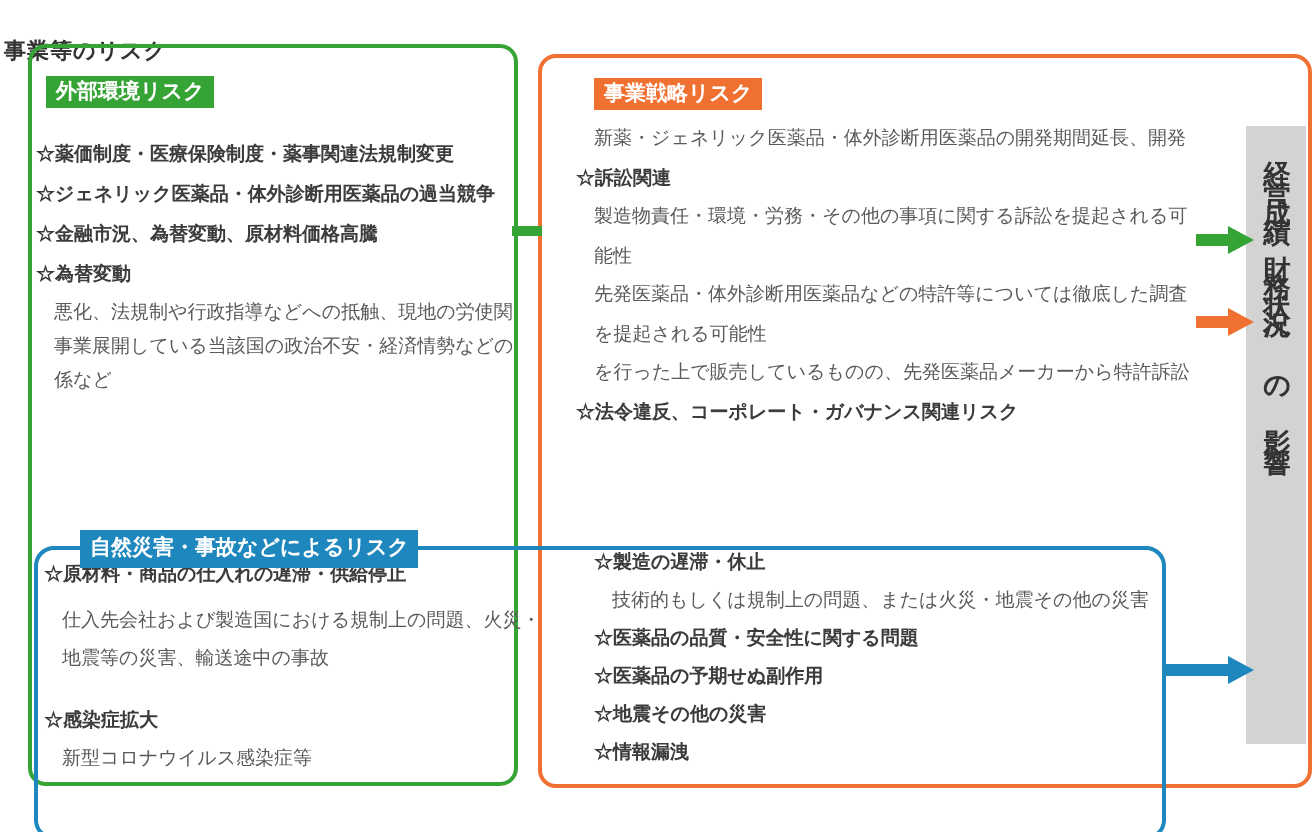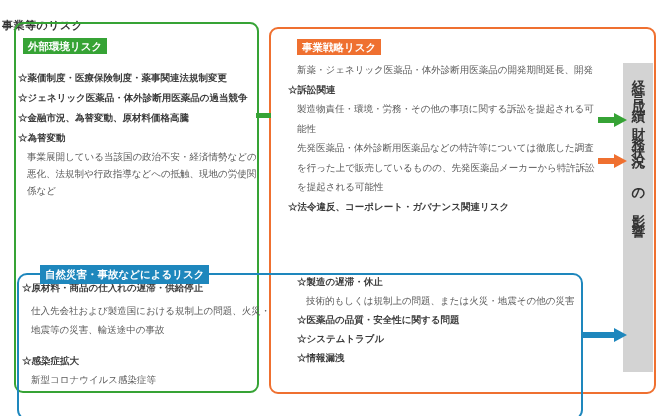--- a/index.html
+++ b/index.html
@@ -70,54 +70,55 @@
   <div class="page-title">事業等のリスク</div>
 
   <div class="box green-box">
     <div class="box-header green-header">外部環境リスク</div>
   </div>
   <div class="content green-content">
     <div class="item">☆薬価制度・医療保険制度・薬事関連法規制変更</div>
     <div class="item">☆ジェネリック医薬品・体外診断用医薬品の過当競争</div>
     <div class="item">☆金融市況、為替変動、原材料価格高騰</div>
     <div class="item">☆為替変動</div>
+    <div class="sub">悪化、法規制や行政指導などへの抵触、現地の労使関</div>
     <div class="sub">事業展開している当該国の政治不安・経済情勢などの</div>
-    <div class="sub">悪化、法規制や行政指導などへの抵触、現地の労使関</div>
     <div class="sub">係など</div>
   </div>
 
   <div class="box orange-box">
     <div class="box-header orange-header">事業戦略リスク</div>
   </div>
   <div class="content orange-content">
     <div class="sub">新薬・ジェネリック医薬品・体外診断用医薬品の開発期間延長、開発</div>
     <div class="item">☆訴訟関連</div>
     <div class="sub">製造物責任・環境・労務・その他の事項に関する訴訟を提起される可</div>
     <div class="sub">能性</div>
     <div class="sub">先発医薬品・体外診断用医薬品などの特許等については徹底した調査</div>
+    <div class="sub">を提起される可能性</div>
     <div class="sub">を行った上で販売しているものの、先発医薬品メーカーから特許訴訟</div>
-    <div class="sub">を提起される可能性</div>
     <div class="item">☆法令違反、コーポレート・ガバナンス関連リスク</div>
   </div>
 
   <div class="box blue-box">
     <div class="box-header blue-header">自然災害・事故などによるリスク</div>
   </div>
   <div class="content blue-left-content">
     <div class="item mb4">☆原材料・商品の仕入れの遅滞・供給停止</div>
     <div class="sub">仕入先会社および製造国における規制上の問題、火災・</div>
     <div class="sub mb2">地震等の災害、輸送途中の事故</div>
     <div class="item">☆感染症拡大</div>
     <div class="sub">新型コロナウイルス感染症等</div>
   </div>
   <div class="content blue-right-content">
     <div class="item">☆製造の遅滞・休止</div>
     <div class="sub">技術的もしくは規制上の問題、または火災・地震その他の災害</div>
     <div class="item">☆医薬品の品質・安全性に関する問題</div>
-    <div class="item">☆システムトラブル</div>
+    <div class="item">☆医薬品の予期せぬ副作用</div>
+    <div class="item">☆地震その他の災害</div>
     <div class="item">☆情報漏洩</div>
   </div>
 
   <div class="connector"></div>
 
   <svg class="arrow arrow-green" width="29" height="16" viewBox="0 0 29 16">
     <polygon points="0,5 16,5 16,1 29,8 16,15 16,11 0,11" fill="#36a335"></polygon>
   </svg>
   <svg class="arrow arrow-orange" width="29" height="16" viewBox="0 0 29 16">
     <polygon points="0,5 16,5 16,1 29,8 16,15 16,11 0,11" fill="#ef7030"></polygon>

